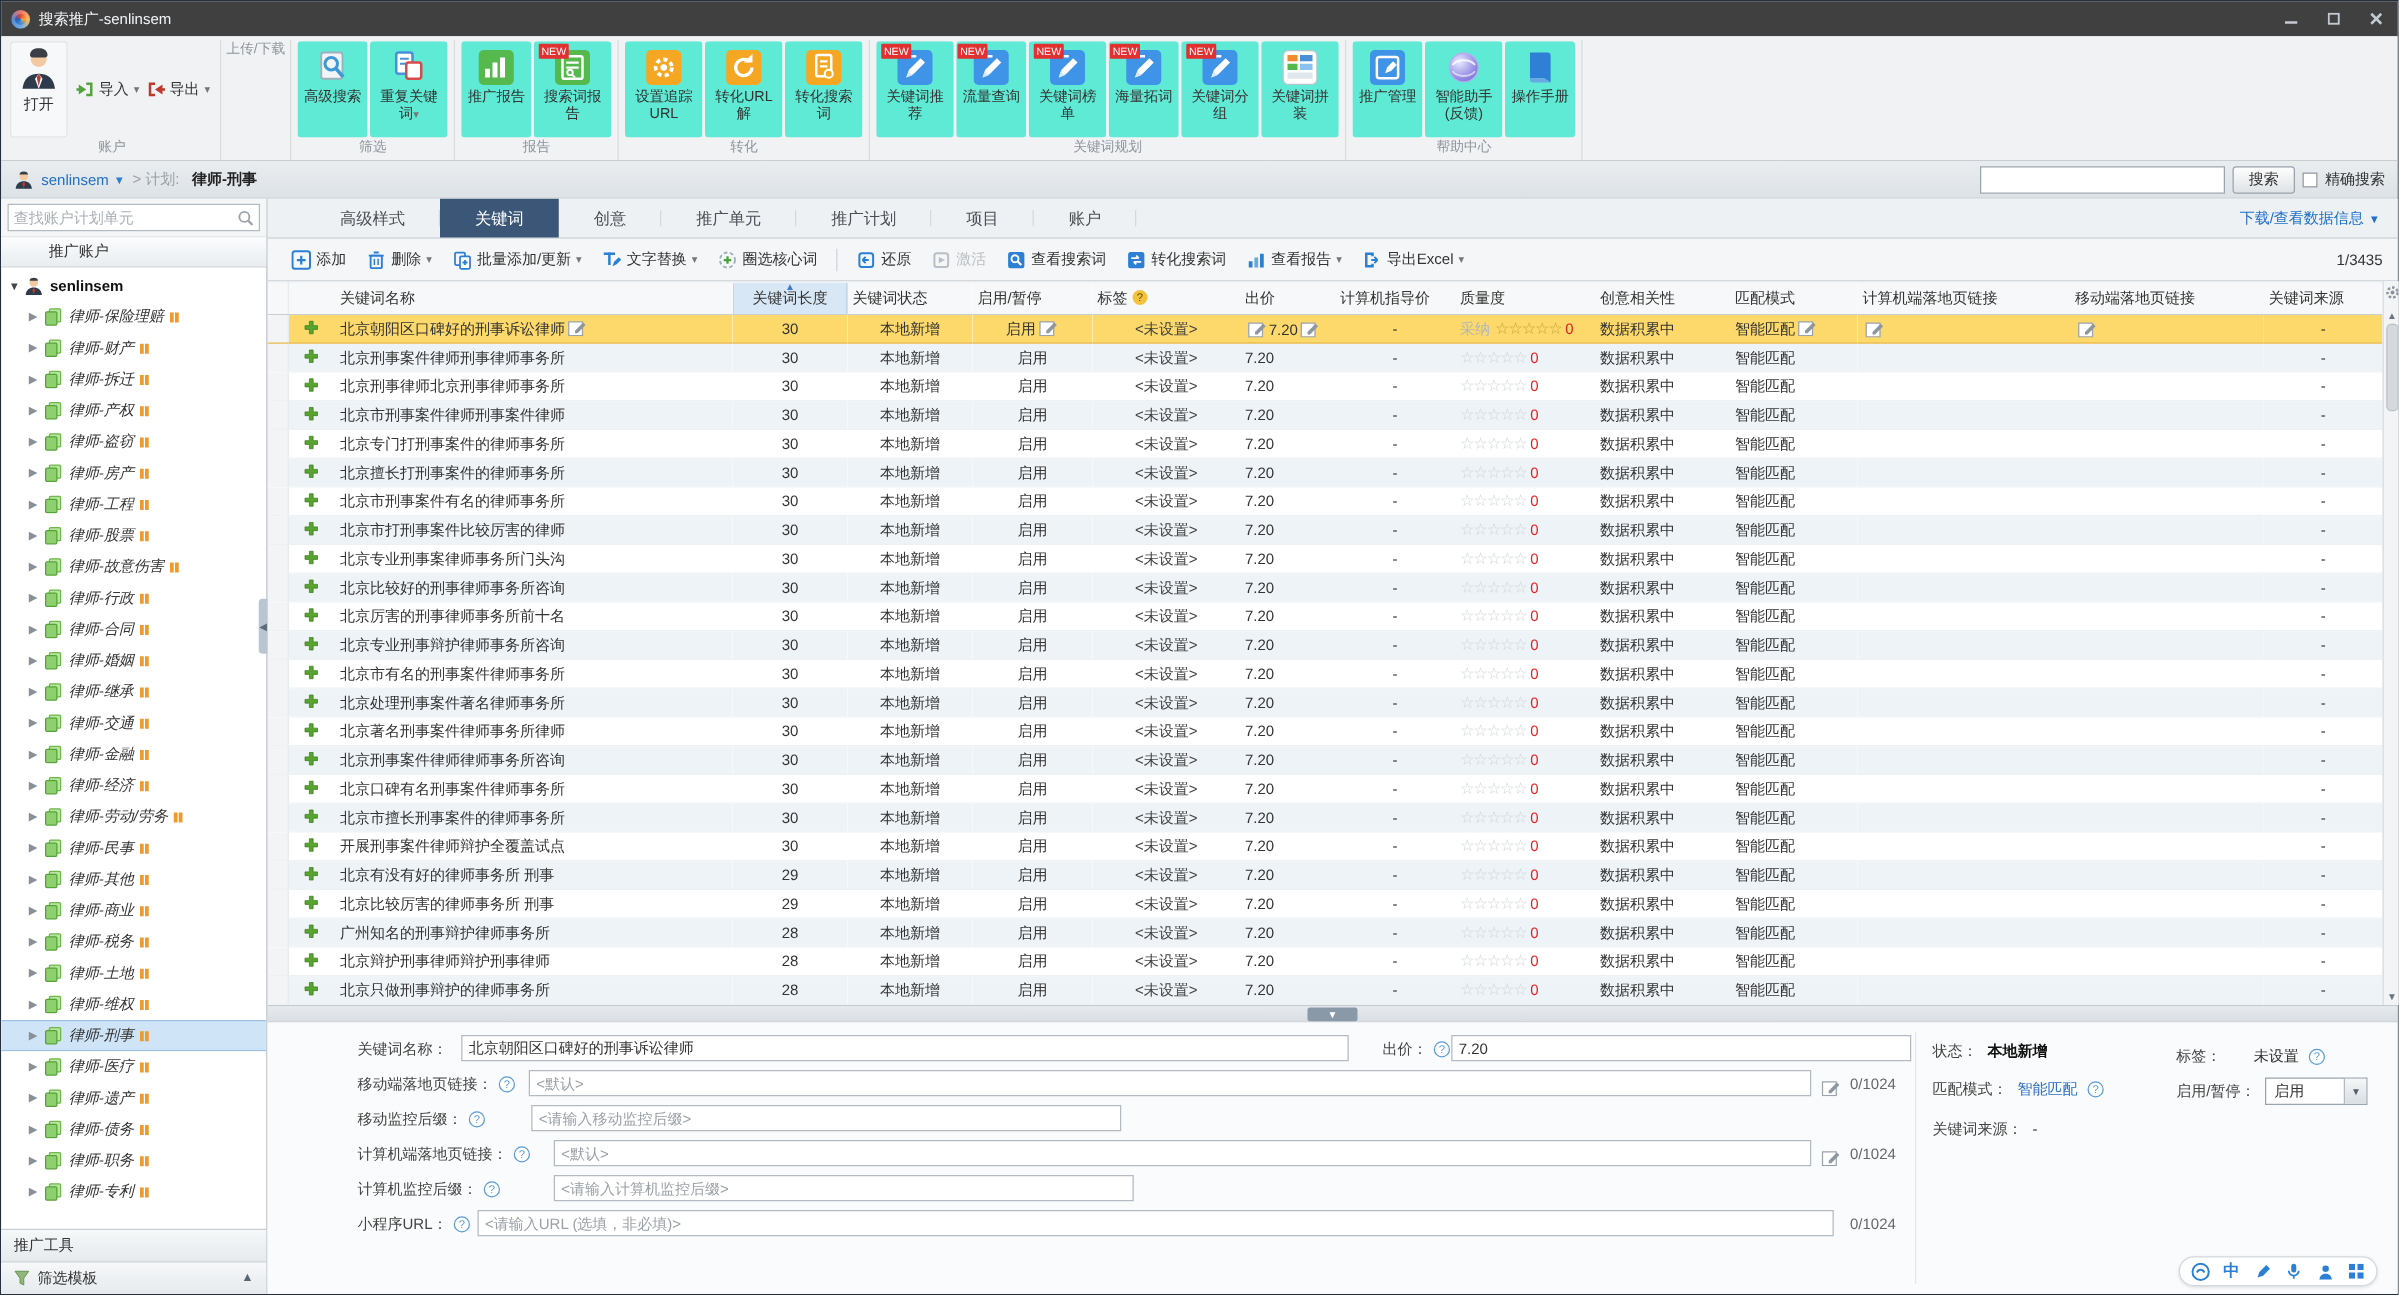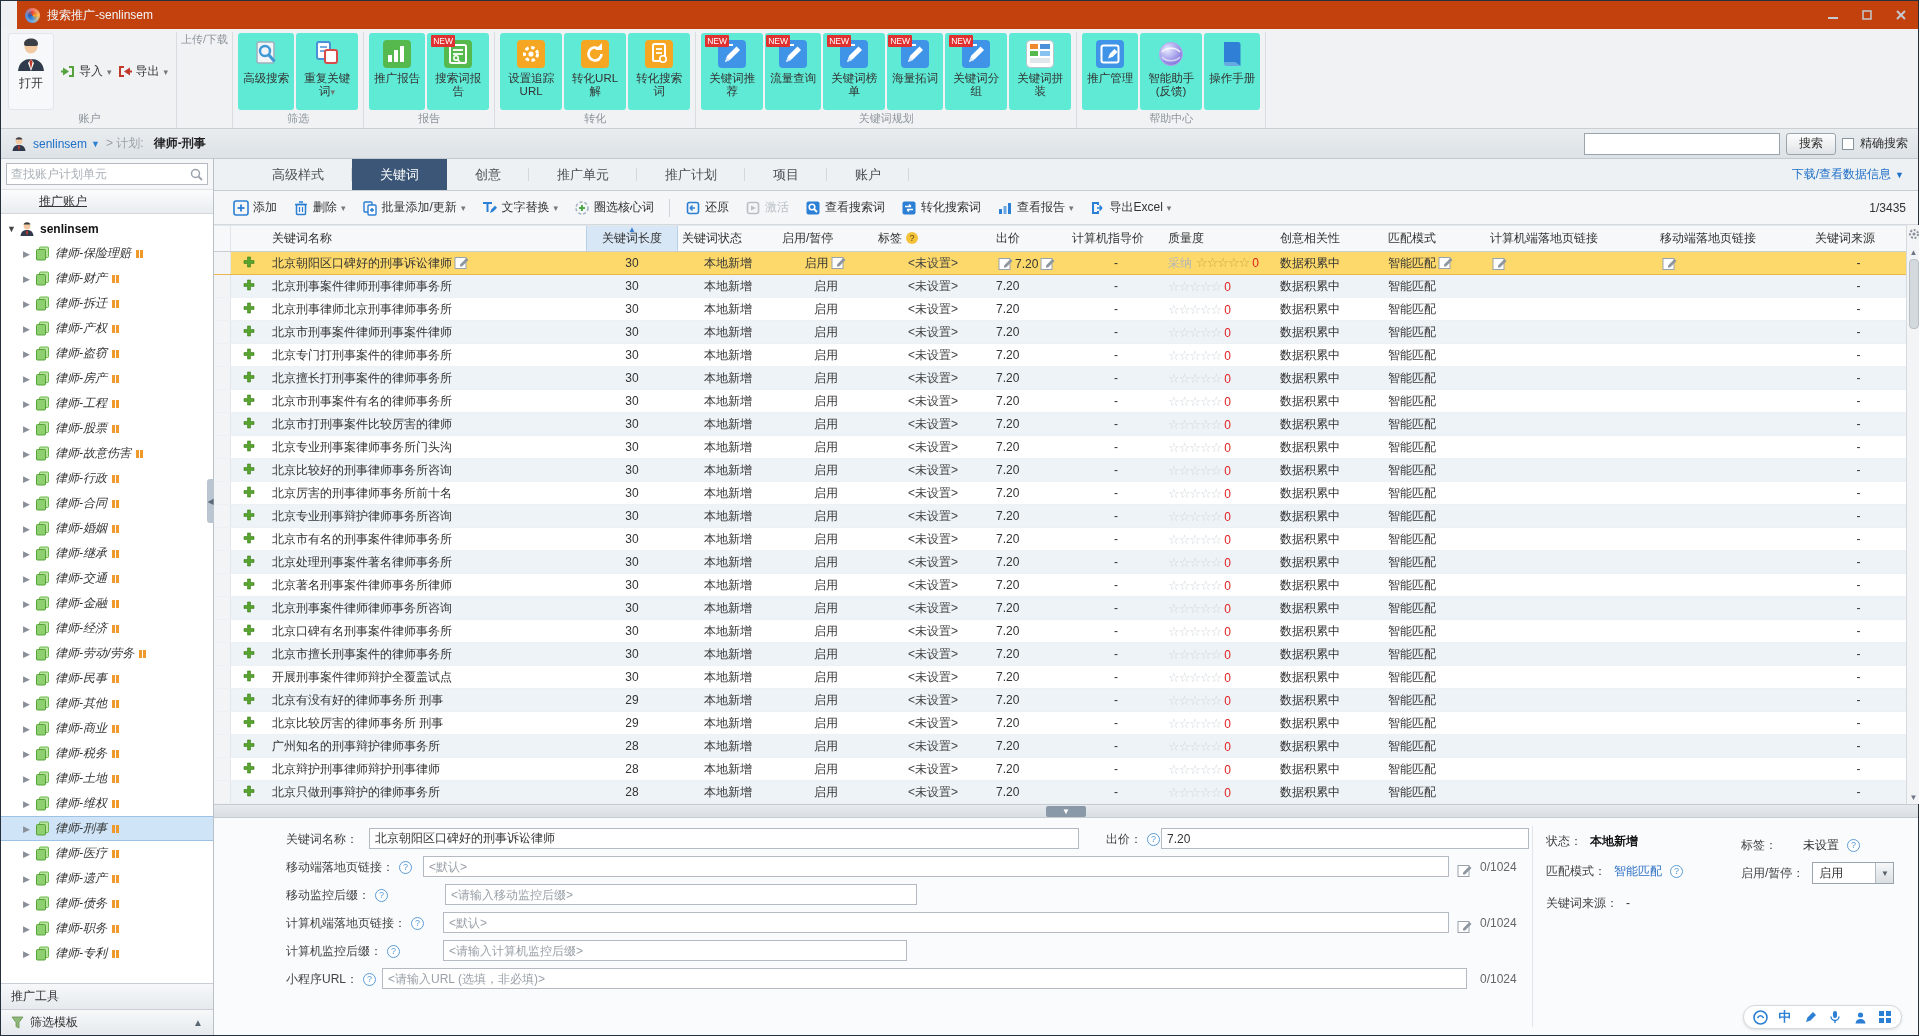--- a/index.html
+++ b/index.html
@@ -2,21 +2,21 @@
 <html lang="zh"><head>
 <meta charset="utf-8">
 <style>
   * { margin:0; padding:0; box-sizing:border-box; }
   html,body { width:1919px; height:1036px; overflow:hidden;
     font-family:"Liberation Sans","DejaVu Sans",sans-serif; font-size:12px; color:#333; }
   .win { width:1919px; height:1036px; display:flex; flex-direction:column;
     background:#eff1f3; border:1px solid #26303c; }
 
   
-  .titlebar { height:28px; background:#c2410c; display:flex; align-items:center; padding-left:8px; flex:none;margin-left:16px; }
+  .titlebar { height:28px; background:#404040; display:flex; align-items:center; padding-left:8px; flex:none; }
   .app-logo { width:15px; height:15px; border-radius:50%;
     background:conic-gradient(#e8493b,#f4a52c,#3b8fe0,#2860b8,#e8493b); margin-right:7px;
     box-shadow:inset 0 0 0 3px rgba(255,255,255,.25); }
   .app-title { color:#f2f5f8; font-size:12px; }
   .win-controls { margin-left:auto; display:flex; height:100%; }
   .win-btn { width:34px; height:100%; display:flex; align-items:center; justify-content:center; color:#c3cad2; }
   .win-btn svg { stroke:#c3cad2; }
 
   
   .ribbon { height:100px; background:#f0f2f4; border-bottom:1px solid #c9ced3; display:flex; padding:3px 2px 0; flex:none; }
@@ -50,21 +50,21 @@
   
   .body { flex:1; display:flex; min-height:0; position:relative; }
 
   
   .sidebar { width:213px; flex:none; background:#fff; border-right:1px solid #b9c1c8; display:flex; flex-direction:column; position:relative; }
   .sb-search { padding:4px 5px; background:#f4f6f8; border-bottom:1px solid #dfe3e7; }
   .sb-search-box { height:22px; border:1px solid #b3bac1; background:#fff; display:flex; align-items:center; padding:0 4px; }
   .sb-search-box input { border:0; outline:0; flex:1; font-size:12px; color:#333; min-width:0; }
   .sb-search-box input::placeholder { color:#a9b0b7; }
   .sb-header { height:24px; background:linear-gradient(#fbfcfd,#e9edf0); border-bottom:1px solid #d0d6db;
-    line-height:23px; padding-left:38px; color:#333;text-decoration:underline; }
+    line-height:23px; padding-left:38px; color:#333; }
   .sb-tree { flex:1; overflow:hidden; padding-top:2px; }
   .tree-row { height:25px; display:flex; align-items:center; position:relative; }
   .tree-row.root { font-weight:bold; }
   .tree-row.root .tw { margin-left:6px; }
   .tree-row .tw { width:10px; margin-left:22px; color:#8a9099; font-size:9px; flex:none; }
   .tree-row.root .tw { color:#444; }
   .tree-ico { width:15px; height:15px; margin:0 5px 0 2px; flex:none; position:relative; }
   .tree-label { font-style:italic; color:#333; white-space:nowrap; }
   .tree-row.root .tree-label { font-style:normal; color:#111; }
   .pause-badge { display:inline-flex; gap:1.5px; margin-left:5px; }
@@ -1486,21 +1486,21 @@
               <rect x="1" y="2.5" width="11" height="11" fill="#fff" stroke="#9aa3ab"></rect>
               <path d="M6 9.5l6.5-6.5 2 2-6.5 6.5H6z" fill="#8e979f"></path>
             </svg>
           </span>
         <span class="counter df" style="top:38px;left:1266px">0/1024</span>
 
         <div class="df" style="top:66px;left:72px;gap:5px">
           <label>移动监控后缀：</label>
           <span class="help-b">?</span>
         </div>
-        <input class="dt-input df" style="top: 66px; left: 231px; width: 472px;" placeholder="&lt;请输入移动监控后缀&gt;">
+        <input class="dt-input df" style="top: 66px; left: 211px; width: 472px;" placeholder="&lt;请输入移动监控后缀&gt;">
 
         <div class="df" style="top:94px;left:72px;gap:5px">
           <label>计算机端落地页链接：</label>
           <span class="help-b">?</span>
         </div>
         <input class="dt-input df" style="top: 94px; left: 229px; width: 1006px;" placeholder="&lt;默认&gt;">
         <span class="pencil df" style="top:97px;left:1241px">
             <svg viewBox="0 0 15 14" width="15" height="14">
               <rect x="1" y="2.5" width="11" height="11" fill="#fff" stroke="#9aa3ab"></rect>
               <path d="M6 9.5l6.5-6.5 2 2-6.5 6.5H6z" fill="#8e979f"></path>

